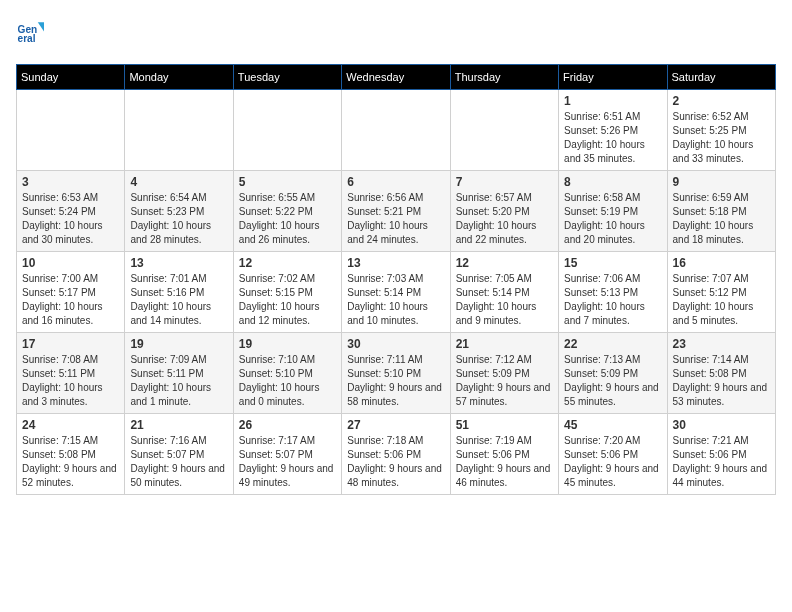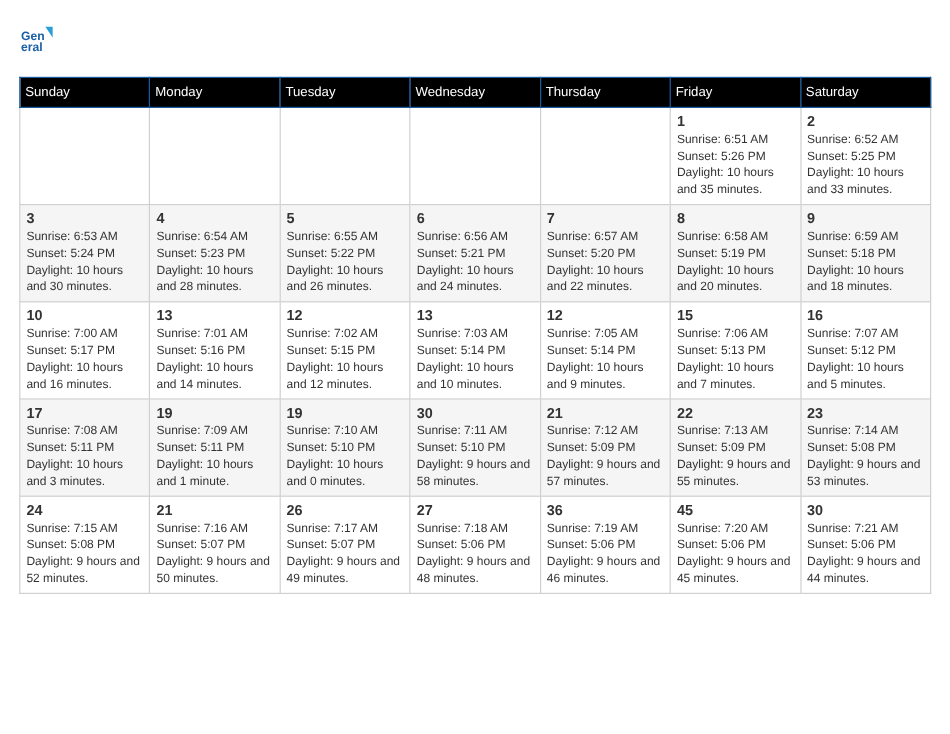--- a/index.html
+++ b/index.html
@@ -238,21 +238,21 @@
         </td>
         <td>
           <span class="day-num">26</span>
           <div class="cell-text">Sunrise: 7:17 AM<br>Sunset: 5:07 PM<br>Daylight: 9 hours and 49 minutes.</div>
         </td>
         <td>
           <span class="day-num">27</span>
           <div class="cell-text">Sunrise: 7:18 AM<br>Sunset: 5:06 PM<br>Daylight: 9 hours and 48 minutes.</div>
         </td>
         <td>
-          <span class="day-num">36</span>
+          <span class="day-num">51</span>
           <div class="cell-text">Sunrise: 7:19 AM<br>Sunset: 5:06 PM<br>Daylight: 9 hours and 46 minutes.</div>
         </td>
         <td>
           <span class="day-num">45</span>
           <div class="cell-text">Sunrise: 7:20 AM<br>Sunset: 5:06 PM<br>Daylight: 9 hours and 45 minutes.</div>
         </td>
         <td>
           <span class="day-num">30</span>
           <div class="cell-text">Sunrise: 7:21 AM<br>Sunset: 5:06 PM<br>Daylight: 9 hours and 44 minutes.</div>
         </td>

